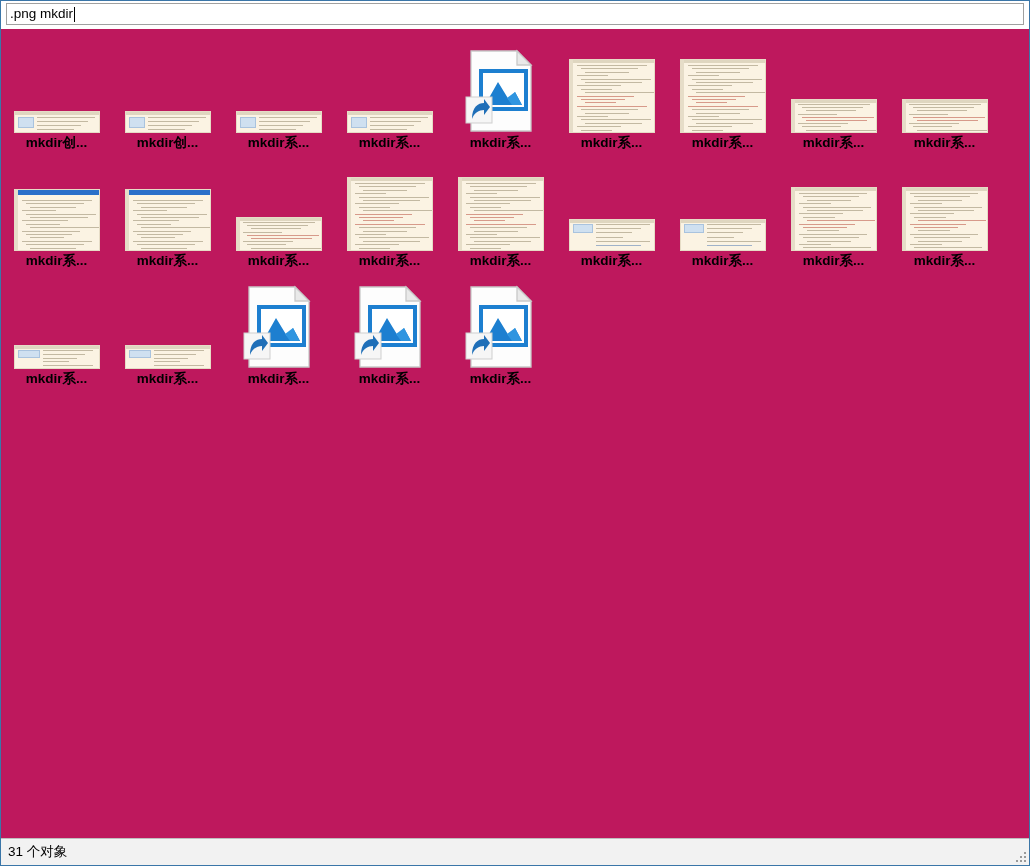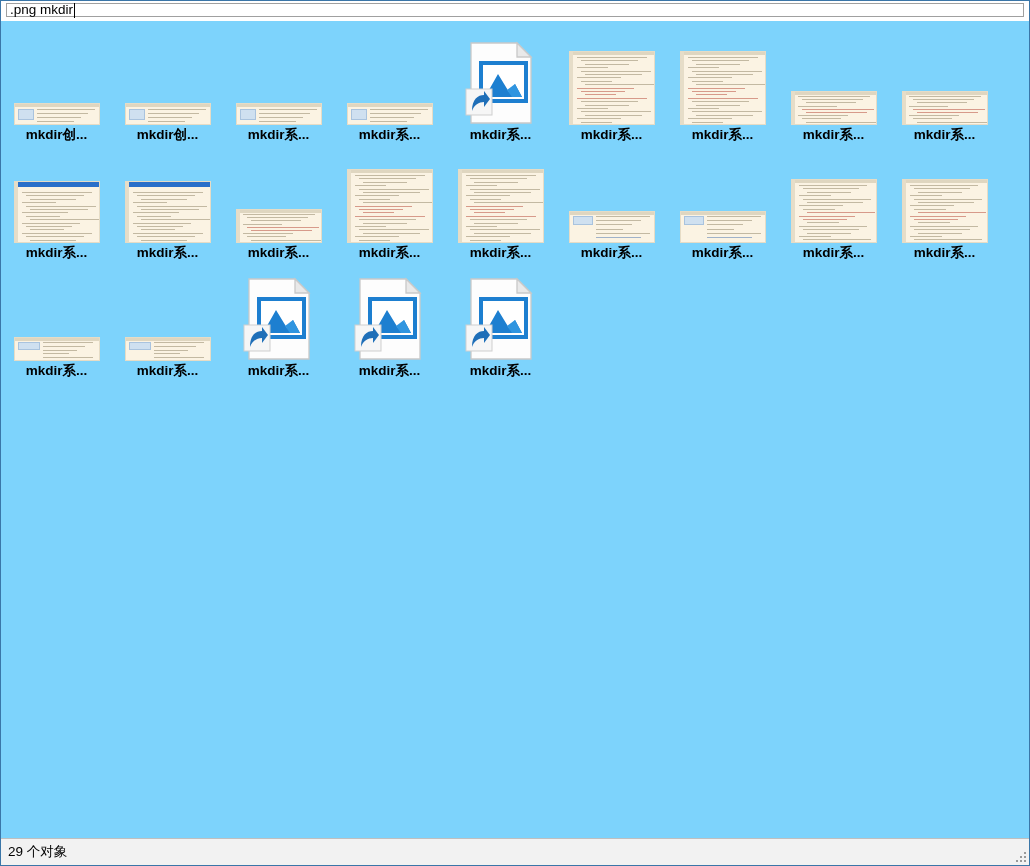--- a/index.html
+++ b/index.html
@@ -85,21 +85,21 @@
     white-space: nowrap;
     font-family: "Liberation Sans", "DejaVu Sans", sans-serif;
   }
 
   
   .searchbar-wrap {
     padding: 2px 5px 4px 5px;
     background: #ffffff;
   }
   .searchbox {
-    height: 14px;
+    height: 22px;
     box-sizing: border-box;
     border: 1px solid #a0a0a0;
     background: #ffffff;
     display: flex;
     align-items: center;
     padding: 0 3px;
     position: relative;
   }
   .searchbox .value {
     font-size: 13.5px;
@@ -113,21 +113,21 @@
     width: 1px;
     height: 15px;
     background: #000;
     margin-left: 1px;
     vertical-align: middle;
   }
 
   
   .results {
     flex: 1 1 auto;
-    background: #7dd3fc;
+    background: #be185d;
     position: relative;
     overflow: hidden;
     padding: 8px 0 0 0;
   }
   .grid {
     display: flex;
     flex-wrap: wrap;
     align-content: flex-start;
   }
   .tile {
@@ -681,21 +681,21 @@
               <rect x="1" y="48" width="26" height="26" fill="#f6f6f6" stroke="#cfcfcf" stroke-width="1"></rect>
               <path d="M7 70 C7 58 13 54 19 54 L19 50 L25 58 L19 66 L19 61 C14 61 9 64 7 70 Z" fill="#1f6fb8"></path>
             </svg>
           </div>
           <div class="tile-label">mkdir系...</div>
         </div>
       </div>
   </div>
 
   <div class="statusbar">
-    <span class="status-text">29 个对象</span>
+    <span class="status-text">31 个对象</span>
     <div class="grip">
       <i style="right:0px;  bottom:0px;"></i>
       <i style="right:4px;  bottom:0px;"></i>
       <i style="right:8px;  bottom:0px;"></i>
       <i style="right:0px;  bottom:4px;"></i>
       <i style="right:4px;  bottom:4px;"></i>
       <i style="right:0px;  bottom:8px;"></i>
     </div>
   </div>
 

